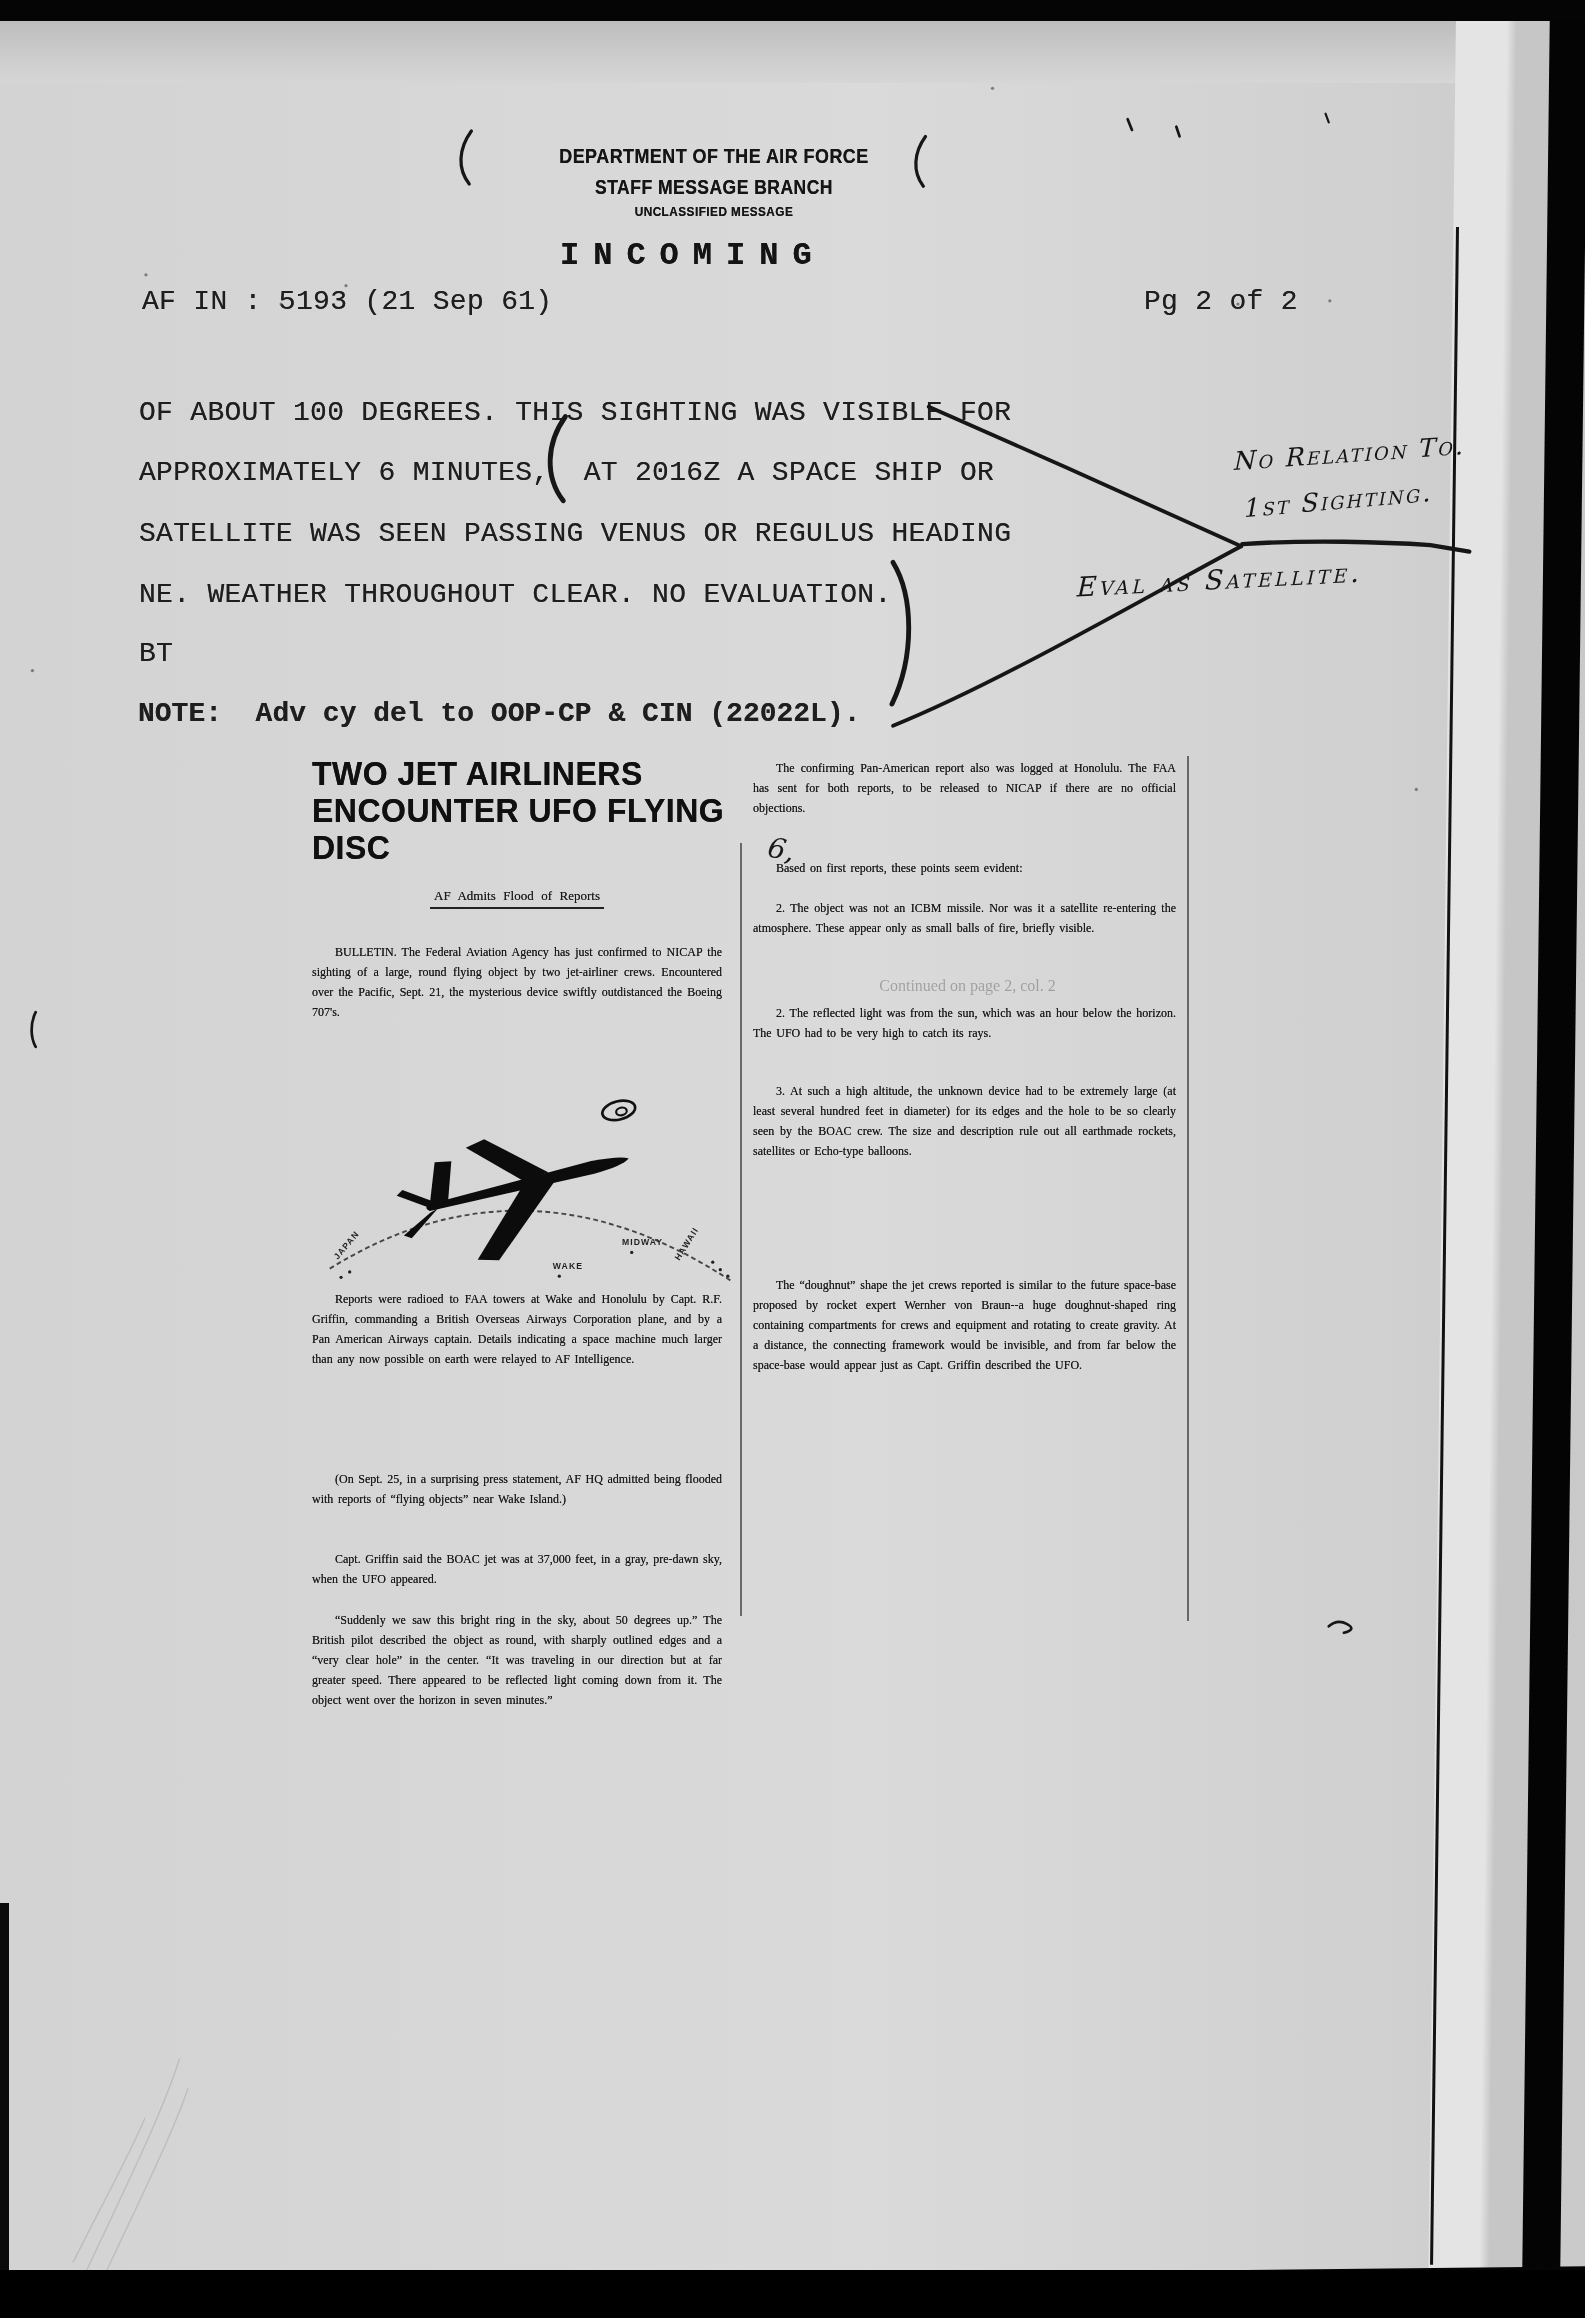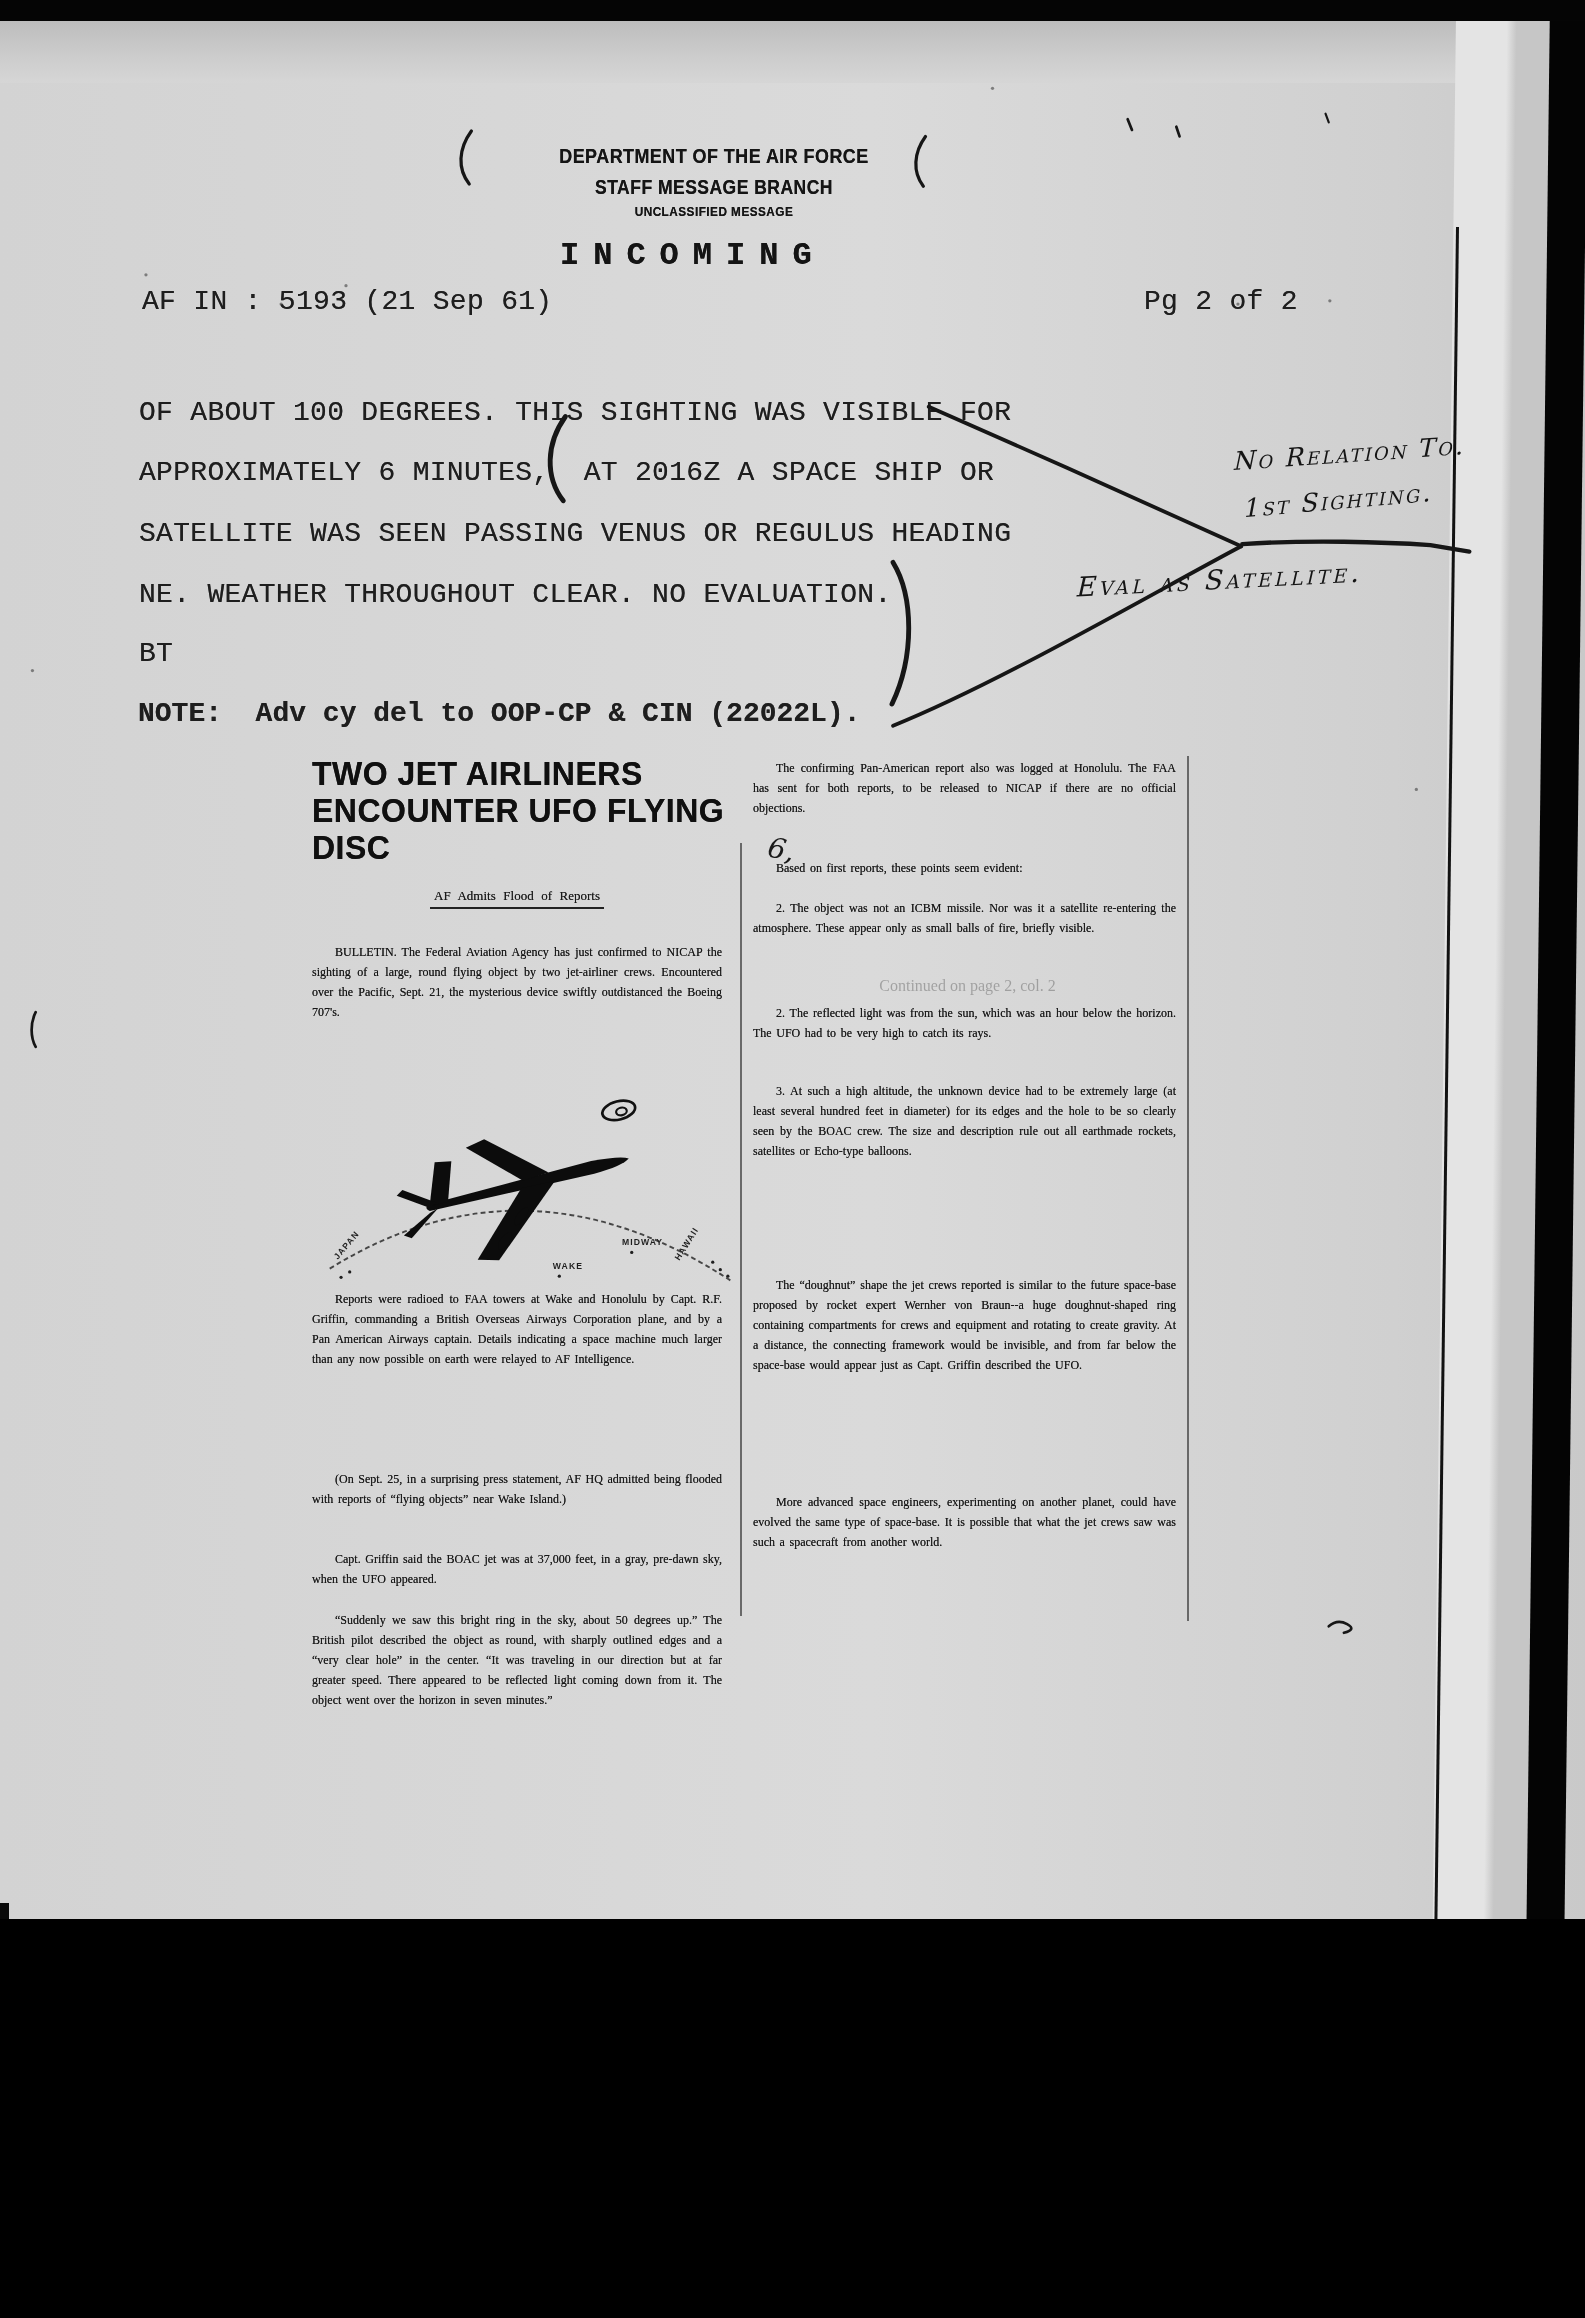--- a/index.html
+++ b/index.html
@@ -1,16 +1,16 @@
 <!DOCTYPE html>
 <html style="font-size:8.6px"><head>
 <meta charset="utf-8">
 <style>
   html,body{margin:0;padding:0;background:#000;}
-  #scan{position:relative;width:1585px;height:1919px;background:linear-gradient(90deg,#d3d3d3,#dadada 55%,#d0d0d0 88%,#c9c9c9);overflow:hidden;font-family:"Liberation Sans",sans-serif;}
+  #scan{position:relative;width:1585px;height:2270px;background:linear-gradient(90deg,#d3d3d3,#dadada 55%,#d0d0d0 88%,#c9c9c9);overflow:hidden;font-family:"Liberation Sans",sans-serif;}
   .abs{position:absolute;}
   
   .topbar{left:0;top:0;width:1585px;height:20.5px;background:#050505;}
   .topshadow{left:0;top:20.5px;width:1585px;height:62px;background:linear-gradient(180deg,#bdbdbd,#cdcdcd 60%,#d6d6d6);}
   .bottombar{left:0;top:2262px;width:1585px;height:56px;background:#050505;clip-path:polygon(0 21.6px,100% 4.3px,100% 100%,0 100%);}
   .leftsliver{left:0;top:1903px;width:8.6px;height:378px;background:#0a0a0a;}
   .rightpage{left:1456px;top:16px;width:98px;height:2265px;background:linear-gradient(90deg,#e4e4e4 0 52%,#c6c6c6 62% 100%);transform:rotate(0.7deg);transform-origin:top left;}
   .rightblack{left:1550px;top:0;width:38px;height:2319px;background:#040404;transform:rotate(0.7deg);transform-origin:top left;}
   .foldline{left:1456px;top:227px;width:2.7px;height:2038px;background:#121212;transform:rotate(0.73deg);transform-origin:top center;}
   
@@ -87,21 +87,20 @@
   <div class="abs np lcol" style="top:1549px;">Capt. Griffin said the BOAC jet was at 37,000 feet, in a gray, pre-dawn sky, when the UFO appeared.</div>
   <div class="abs np lcol" style="top:1610px;">“Suddenly we saw this bright ring in the sky, about 50 degrees up.”  The British pilot described the object as round, with sharply outlined edges and a “very clear hole” in the center.  “It was traveling in our direction but at far greater speed.  There appeared to be reflected light coming down from it. The object went over the horizon in seven minutes.”</div>
 
   <div class="abs np rcol" style="top:758px;">The confirming Pan-American report also was logged at Honolulu.  The FAA has sent for both reports, to be released to NICAP if there are no official objections.</div>
   <div class="abs np rcol" style="top:858px;">Based on first reports, these points seem evident:</div>
   <div class="abs np rcol" style="top:898px;">2. The object was not an ICBM missile. Nor was it a satellite re-entering the atmosphere.  These appear only as small balls of fire, briefly visible.</div>
   <div class="abs continued">Continued on page 2, col. 2</div>
   <div class="abs np rcol" style="top:1003px;">2. The reflected light was from the sun, which was an hour below the horizon.  The UFO had to be very high to catch its rays.</div>
   <div class="abs np rcol" style="top:1081px;">3. At such a high altitude, the unknown device had to be extremely large (at least several hundred feet in diameter) for its edges and the hole to be so clearly seen by the BOAC crew. The size and description rule out all earthmade rockets, satellites or Echo-type balloons.</div>
   <div class="abs np rcol" style="top:1275px;">The “doughnut” shape the jet crews reported is similar to the future space-base proposed by rocket expert Wernher von Braun--a huge doughnut-shaped ring containing compartments for crews and equipment and rotating to create gravity. At a distance, the connecting framework would be invisible, and from far below the space-base would appear just as Capt. Griffin described the UFO.</div>
-  <div class="abs np rcol" style="top:1492px;">More advanced space engineers, experimenting on another planet, could have evolved the same type of space-base. It is possible that what the jet crews saw was such a spacecraft from another world.</div>
 
   <div class="abs rule" style="left:740px;top:843px;width:1.6px;height:773px;"></div>
   <div class="abs rule" style="left:1187px;top:756px;width:1.6px;height:865px;"></div>
 
   <svg class="abs" style="left:300px;top:1086px;" width="443" height="200" viewBox="0 0 820 370">
     <g>
       <ellipse cx="590" cy="45" rx="31" ry="17" fill="none" stroke="#111" stroke-width="5" transform="rotate(-14 590 45)"></ellipse>
       <ellipse cx="595" cy="47" rx="10" ry="7" fill="none" stroke="#111" stroke-width="4" transform="rotate(-14 595 47)"></ellipse>
     </g>
     <path d="M 55 338 Q 420 112 800 362" fill="none" stroke="#2d2d2d" stroke-width="3.5" stroke-dasharray="9 6" opacity=".85"></path>

